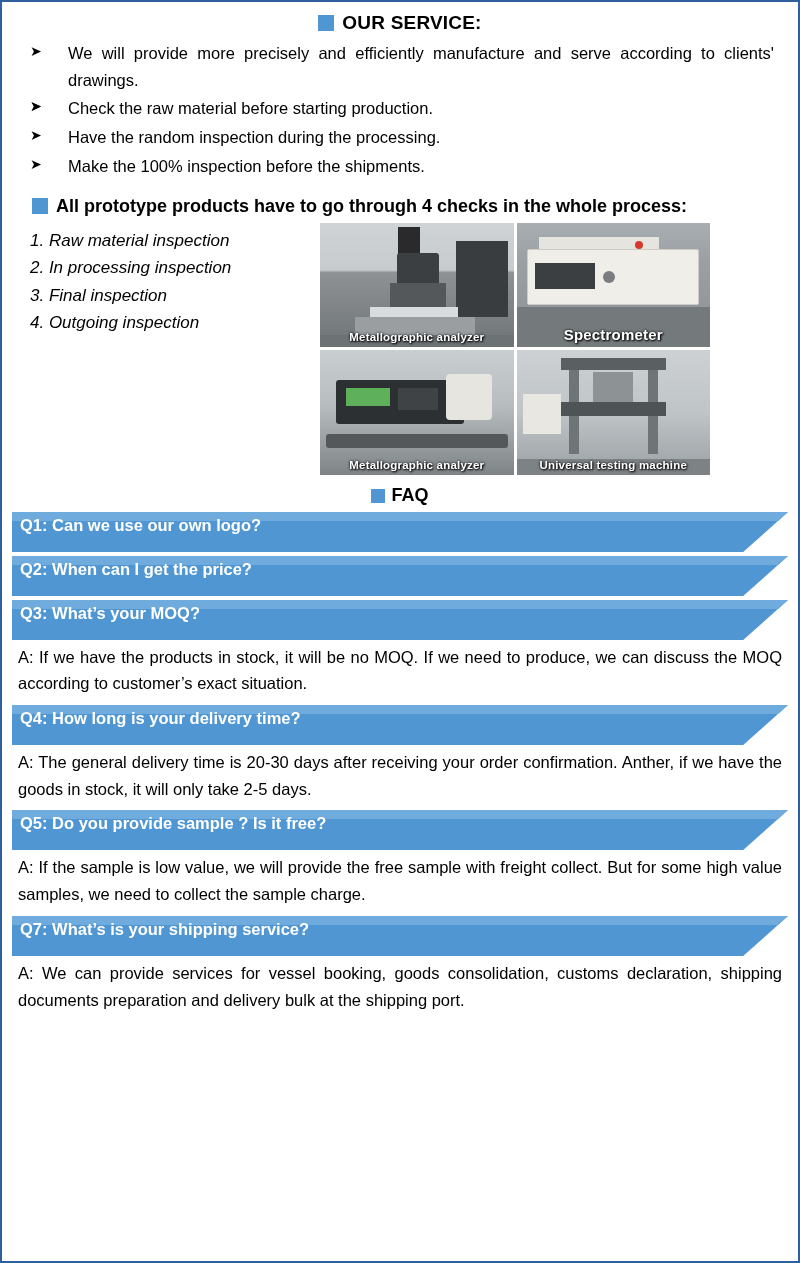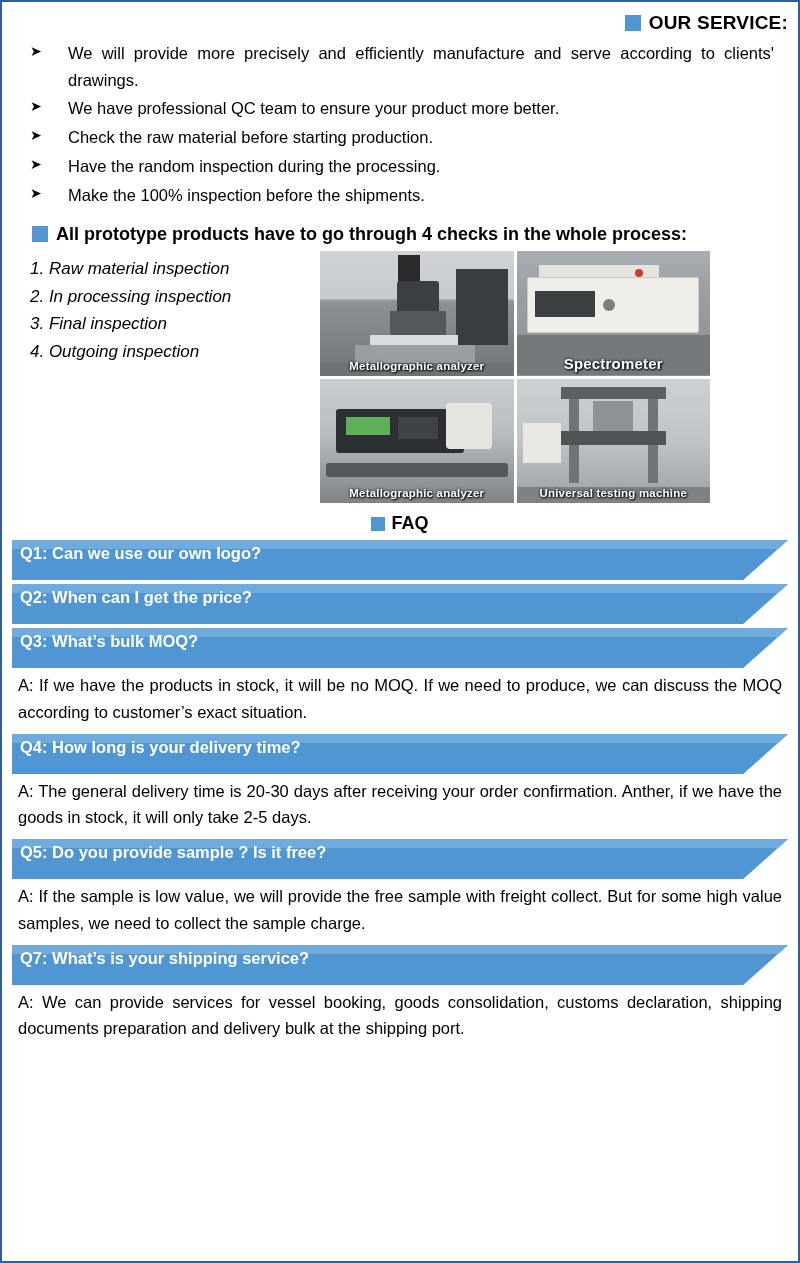--- a/index.html
+++ b/index.html
@@ -25,21 +25,21 @@
     width: 16px;
     height: 16px;
     background: #4f96d2;
     vertical-align: -2px;
     margin-right: 8px;
   }
   .blue-sq.sm {
     width: 14px; height: 14px; vertical-align: -2px; margin-right: 6px;
   }
   .title-row {
-    text-align: right;
+    text-align: center;
     font-size: 19px;
     font-weight: bold;
     letter-spacing: .2px;
     margin: 2px 0 6px 0;
   }
   ul.service {
     list-style: none;
     margin: 0;
     padding: 0 14px 0 8px;
   }
@@ -192,21 +192,20 @@
     <span class="blue-sq"></span><span>OUR SERVICE:</span>
   </div>
 
   <ul class="service">
     <li class="justify">
       <span class="arrow">➤</span>
       <span class="txt">We will provide more precisely and efficiently manufacture and serve according to clients' drawings.</span>
     </li>
     <li>
       <span class="arrow">➤</span>
-      <span class="txt full">We have professional QC  team to ensure your product more better.</span>
     </li>
     <li>
       <span class="arrow">➤</span>
       <span class="txt full">Check the raw material before starting production.</span>
     </li>
     <li>
       <span class="arrow">➤</span>
       <span class="txt full">Have the random inspection during the processing.</span>
     </li>
     <li>
@@ -297,21 +296,21 @@
         <div class="qtext">Q2: When can I get the price?</div>
       </div>
     </div>
 
     <div class="qa-block">
       <div class="q-banner">
         <svg class="shape" viewBox="0 0 780 27" preserveAspectRatio="none">
           <polygon points="0,0 780,0 735,27 0,27" fill="#4f96d2"></polygon>
           <polygon points="0,0 780,0 770,6 0,6" fill="#6fabdc"></polygon>
         </svg>
-        <div class="qtext">Q3: What’s bulk MOQ?</div>
+        <div class="qtext">Q3: What’s your MOQ?</div>
       </div>
       <div class="ans">A: If we have the products in stock, it will be no MOQ. If we need to produce, we can discuss the MOQ according to customer’s exact situation.</div>
     </div>
 
     <div class="qa-block">
       <div class="q-banner">
         <svg class="shape" viewBox="0 0 780 27" preserveAspectRatio="none">
           <polygon points="0,0 780,0 735,27 0,27" fill="#4f96d2"></polygon>
           <polygon points="0,0 780,0 770,6 0,6" fill="#6fabdc"></polygon>
         </svg>

